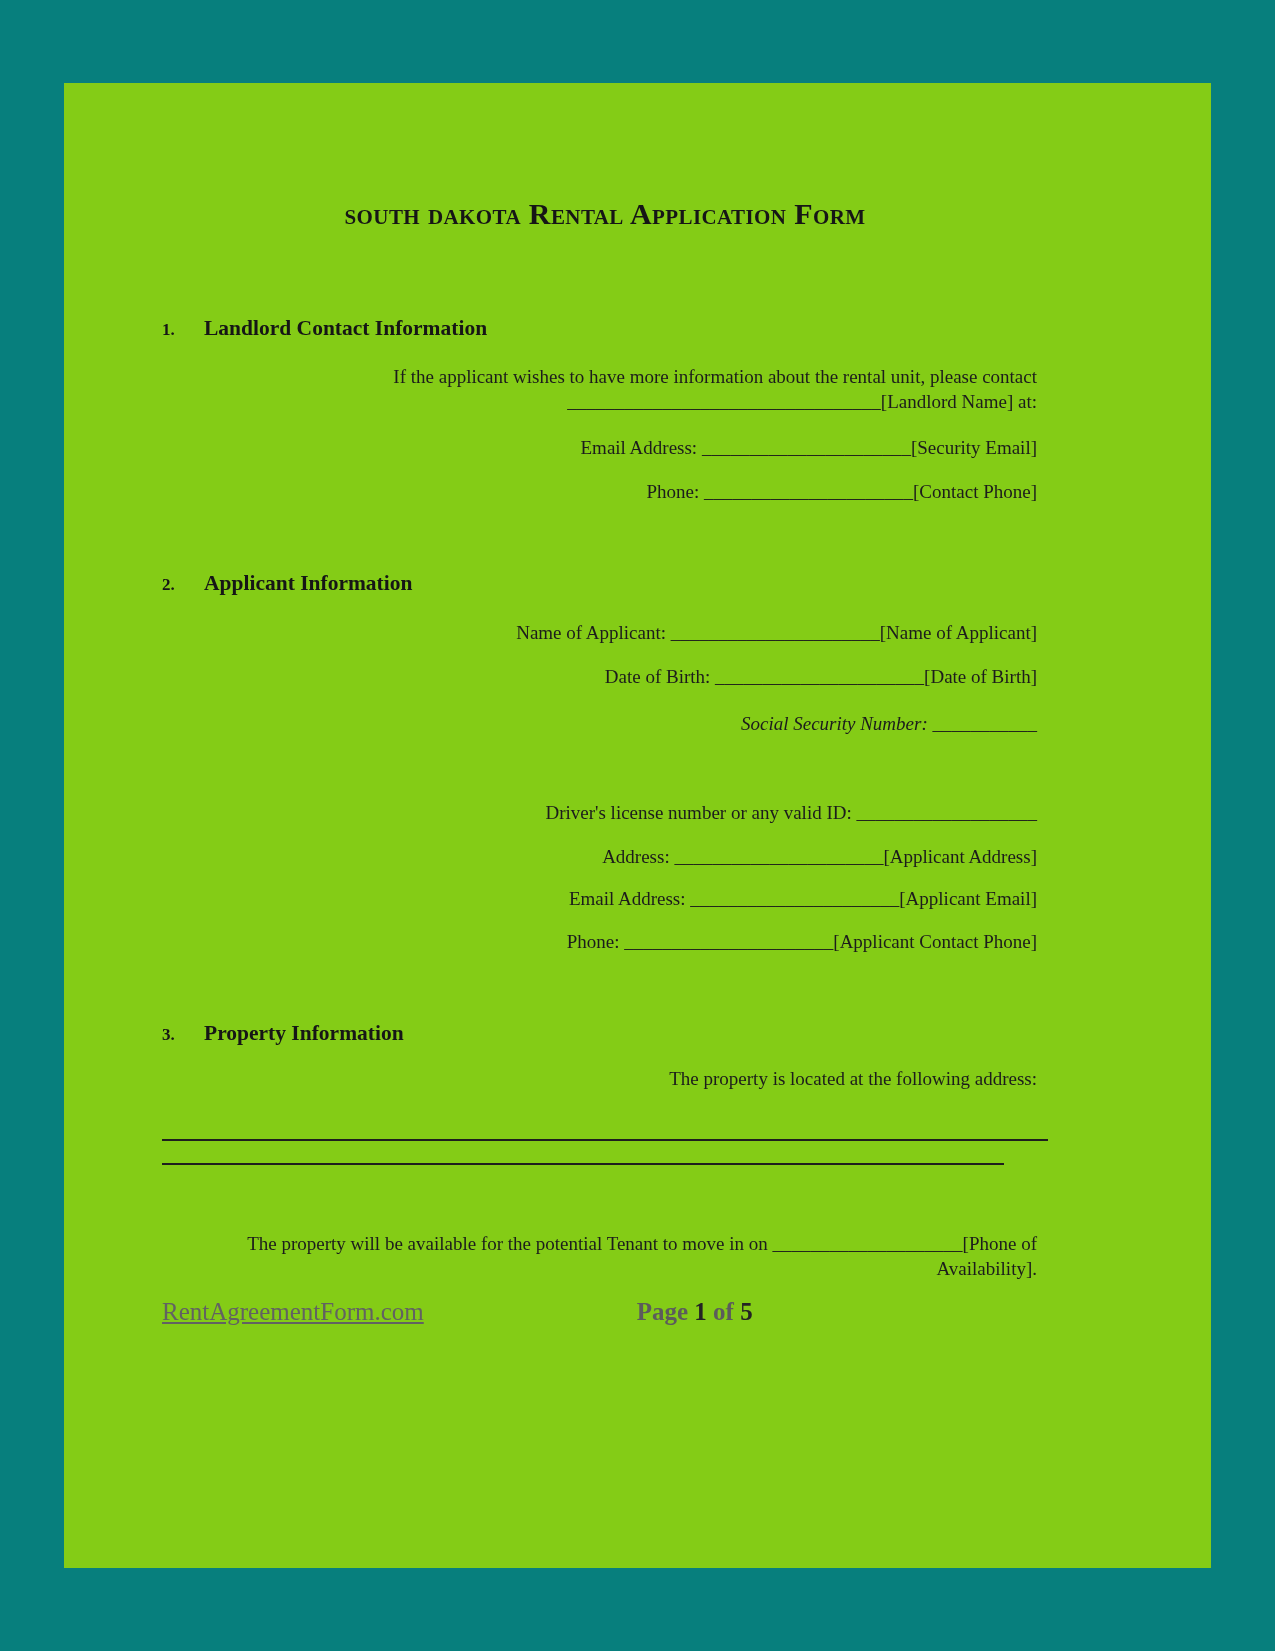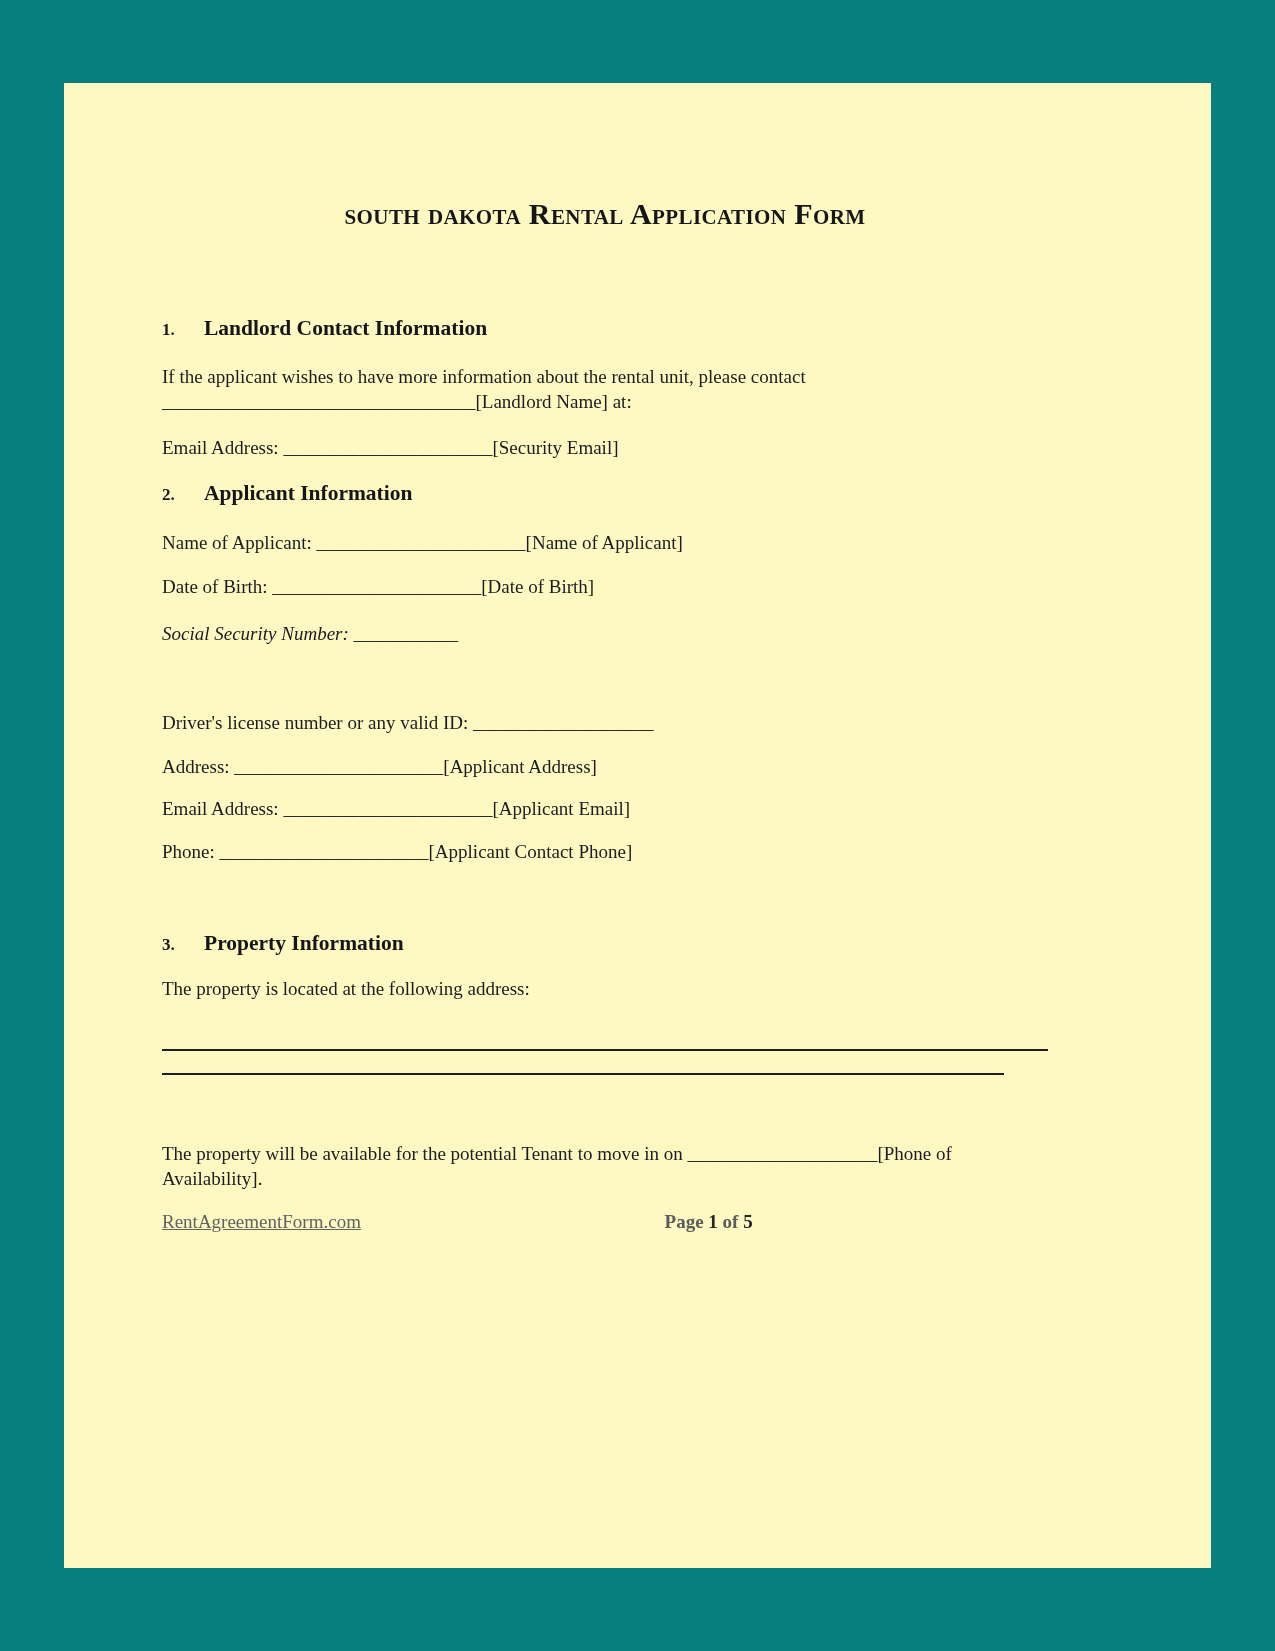--- a/index.html
+++ b/index.html
@@ -5,63 +5,63 @@
   html,body{margin:0;padding:0;}
   body{
     width:1275px;height:1651px;
     background:#077f7d;
     font-family:"Liberation Serif","DejaVu Serif",serif;
     position:relative;
   }
   .paper{
     position:absolute;left:64px;top:83px;
     width:1147px;height:1485px;
-    background:#fef9c3;
+    background:#84cc16;
     box-sizing:border-box;
     padding:113px 163px 16px 98px;
     color:#1c1c1c;
   }
   .title{
     font-size:30px;line-height:36px;font-weight:bold;
     font-variant:small-caps;letter-spacing:.4px;
     text-align:center;color:#161616;
     margin:0 0 82px 0;
   }
   h2.sec{
     display:flex;align-items:baseline;
     font-size:21.5px;line-height:28px;font-weight:bold;color:#161616;
     margin:0 0 20px 0;
   }
   h2.sec .num{
     font-size:17px;font-weight:bold;
     width:42px;flex:0 0 42px;
   }
   p.row{
-    font-size:19px;line-height:25px;margin:0 11px 18px 0;color:#1c1c1c;
+    font-size:19px;line-height:25px;margin:0 11px 18px 0;color:#1c1c1c;text-align:right;
   }
   p.row .blank{letter-spacing:0;white-space:nowrap;}
   .mb-sm{margin-bottom:17px !important;}
   .mb-md{margin-bottom:19px !important;}
   .mb-md2{margin-bottom:21px !important;}
   .mb-md3{margin-bottom:22px !important;}
   .mb-lg{margin-bottom:48px !important;}
   .mb-xl{margin-bottom:63px !important;}
   .mb-xl2{margin-bottom:64px !important;font-style:italic;}
   .mb-xl3{margin-bottom:65px !important;}
   .exp-gap{margin-left:10px;}
   .rule{
     height:0;border-bottom:2px solid #1e1e1e;
     margin:0 0 22px 0;
   }
   .rule.second{width:95%;margin-bottom:66px;}
   .avail{line-height:27px;margin-bottom:62px;}
   .proposes{margin-bottom:25px;}
   .footer{
     display:flex;align-items:baseline;
-    font-size:19px;line-height:25px;
+    font-size:25px;line-height:25px;
   }
   .footer .cell{flex:1 1 0;}
   .footer .center{text-align:right;font-weight:bold;}
   .footer .right{text-align:right;}
   .site-link{
     color:#626262;text-decoration:underline;cursor:pointer;
   }
   .muted{color:#5c5c5c;}
   .pagenum{color:#242424;}
 </style>
@@ -74,20 +74,21 @@
 
   <h2 class="sec">
       <span class="num">1.</span>
       <span>Landlord Contact Information</span>
     </h2>
 
   <p class="row mb-md2"><span>If the applicant wishes to have more information about the rental unit, please contact </span><span class="blank">_________________________________</span><span>[Landlord Name]</span><span> at:</span></p>
 
   <p class="row mb-md"><span>Email Address: </span><span class="blank">______________________</span><span>[Security Email]</span></p>
 
+  <p class="row mb-xl3"><span>Phone: </span><span class="blank">______________________</span><span>[Contact Phone]</span></p>
 
   <h2 class="sec mb-md2">
       <span class="num">2.</span>
       <span>Applicant Information</span>
     </h2>
 
   <p class="row mb-md"><span>Name of Applicant: </span><span class="blank">______________________</span><span>[Name of Applicant]</span></p>
 
   <p class="row mb-md3"><span>Date of Birth: </span><span class="blank">______________________</span><span>[Date of Birth]</span></p>
 

